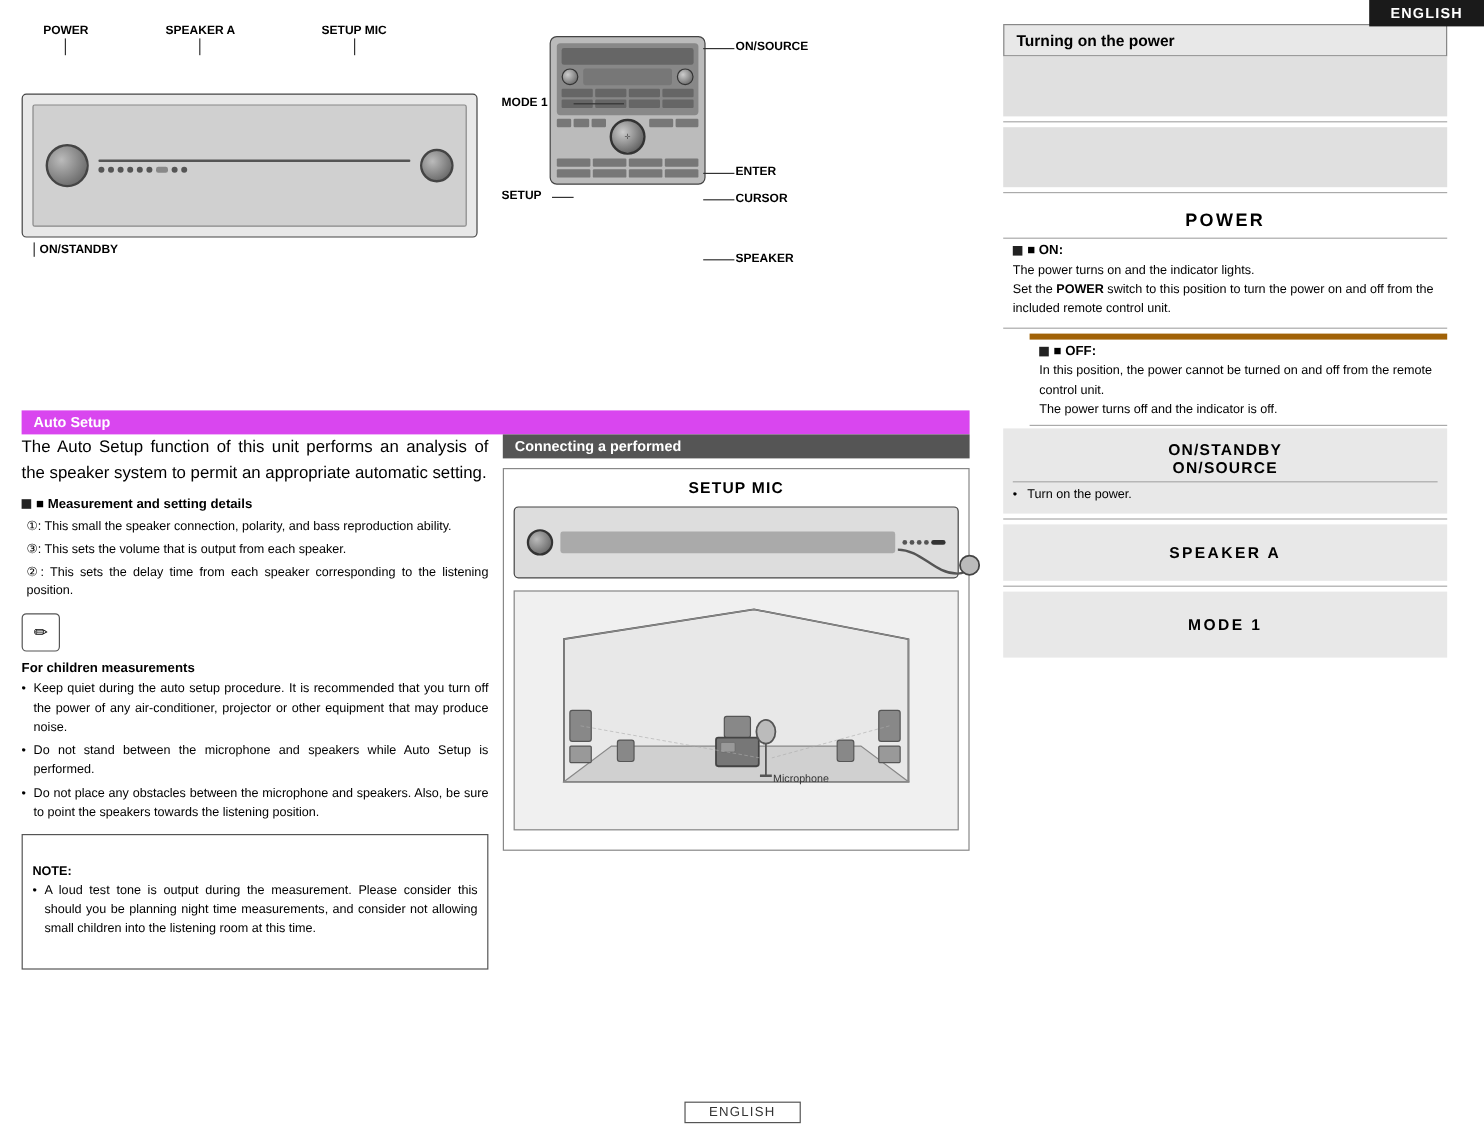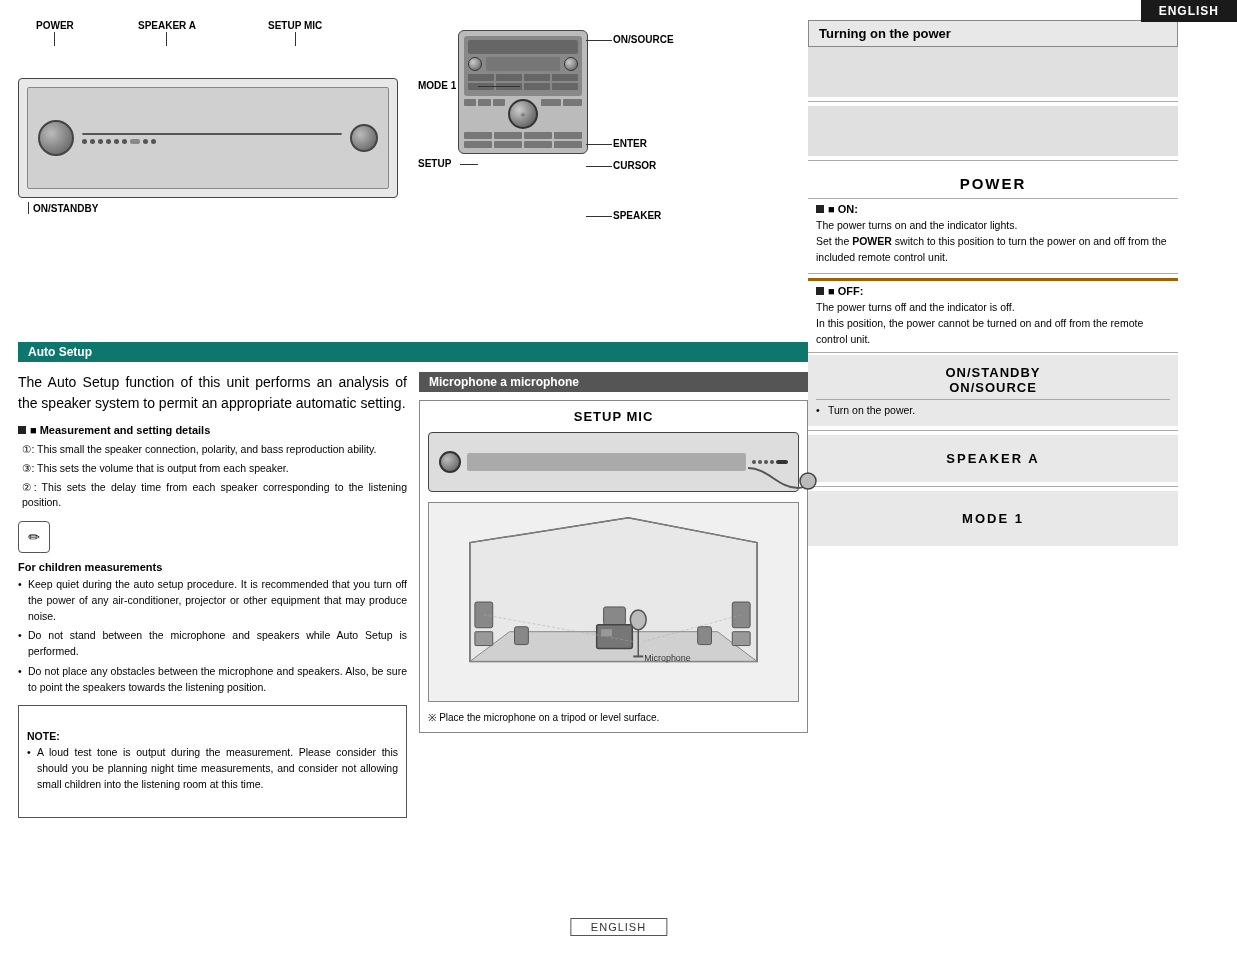--- a/index.html
+++ b/index.html
@@ -37,21 +37,21 @@
       letter-spacing: 1px;
       color: #333;
     }
 
     
     .main-layout {
       display: flex;
       padding-top: 20px;
       padding-left: 18px;
       padding-right: 10px;
-      gap: 0;
+      gap: 28px;
     }
 
     .left-content {
       flex: 1;
       max-width: 790px;
     }
 
     .right-panel {
       width: 370px;
       flex-shrink: 0;
@@ -132,26 +132,25 @@
       margin-left: 10px;
       font-size: 10px;
       font-weight: bold;
       display: flex;
       align-items: center;
       gap: 4px;
     }
 
     
     .auto-setup-header {
-      background: #0f766e;
+      background: #d946ef;
       color: #fff;
       padding: 3px 10px;
       font-weight: bold;
       font-size: 12px;
-      margin-bottom: 10px;
     }
 
     .auto-setup-content {
       display: flex;
       gap: 12px;
     }
 
     .auto-setup-left {
       flex: 1;
       max-width: 420px;
@@ -365,23 +364,24 @@
       gap: 4px;
     }
 
     .right-on-text {
       font-size: 10.5px;
       line-height: 1.5;
     }
 
     .right-off-section {
       padding: 4px 8px;
-      border-top: 3px solid #a16207;
+      border-top: 5px solid #a16207;
       margin-top: 2px;
       border-bottom: 1px solid #aaa;
+      margin-left: 22px;
     }
 
     .bold-word {
       font-weight: bold;
     }
 
     .right-standby-block {
       background: #e8e8e8;
       padding: 10px 8px;
       margin-top: 2px;
@@ -596,21 +596,21 @@
             <li>Do not place any obstacles between the microphone and speakers. Also, be sure to point the speakers towards the listening position.</li>
           </ul>
 
           <div class="note-box">
             <p class="note-title">NOTE:</p>
             <p class="note-bullet">A loud test tone is output during the measurement. Please consider this should you be planning night time measurements, and consider not allowing small children into the listening room at this time.</p>
           </div>
         </div>
 
         <div class="auto-setup-right">
-          <div class="mic-header">Microphone a microphone</div>
+          <div class="mic-header">Connecting a performed</div>
 
           <div class="mic-content">
             <p class="setup-mic-label">SETUP MIC</p>
 
             <div class="mic-receiver-box">
               <div style="width:22px;height:22px;border-radius:50%;background:radial-gradient(circle at 35% 35%,#bbb,#555);border:2px solid #333;"></div>
               <div style="flex:1;height:18px;background:#aaa;border-radius:2px;"></div>
               <div style="display:flex;gap:2px;">
                 <div style="width:4px;height:4px;border-radius:50%;background:#555;"></div>
                 <div style="width:4px;height:4px;border-radius:50%;background:#555;"></div>
@@ -652,21 +652,20 @@
                 <ellipse cx="190" cy="118" rx="8" ry="10" fill="#bbb" stroke="#555" stroke-width="1.5"></ellipse>
                 <line x1="185" y1="155" x2="195" y2="155" stroke="#555" stroke-width="2"></line>
 
                 <text x="196" y="160" font-size="9" fill="#333">Microphone</text>
 
                 <line x1="34" y1="113" x2="185" y2="140" stroke="#aaa" stroke-width="0.5" stroke-dasharray="3,2"></line>
                 <line x1="294" y1="113" x2="195" y2="140" stroke="#aaa" stroke-width="0.5" stroke-dasharray="3,2"></line>
               </svg>
             </div>
 
-            <p class="mic-note">※  Place the microphone on a tripod or level surface.</p>
           </div>
         </div>
       </div>
     </div>
   </div>
 
   <div class="right-panel">
     <div class="right-section-title">Turning on the power</div>
 
     <div class="right-gray-block"></div>
@@ -688,22 +687,22 @@
       </div>
     </div>
 
     <hr class="right-divider">
 
     <div class="right-off-section">
       <div class="right-on-title">
         <span style="width:8px;height:8px;background:#222;display:inline-block;"></span>
         <span>■ OFF:</span>
       </div>
+      <div class="right-on-text">In this position, the power cannot be turned on and off from the remote control unit.</div>
       <div class="right-on-text">The power turns off and the indicator is off.</div>
-      <div class="right-on-text">In this position, the power cannot be turned on and off from the remote control unit.</div>
     </div>
 
     <div class="right-standby-block">
       <div class="right-standby-title">
         ON/STANDBY<br>ON/SOURCE
       </div>
       <hr class="right-divider">
       <div class="right-bullet-item">Turn on the power.</div>
     </div>
 

